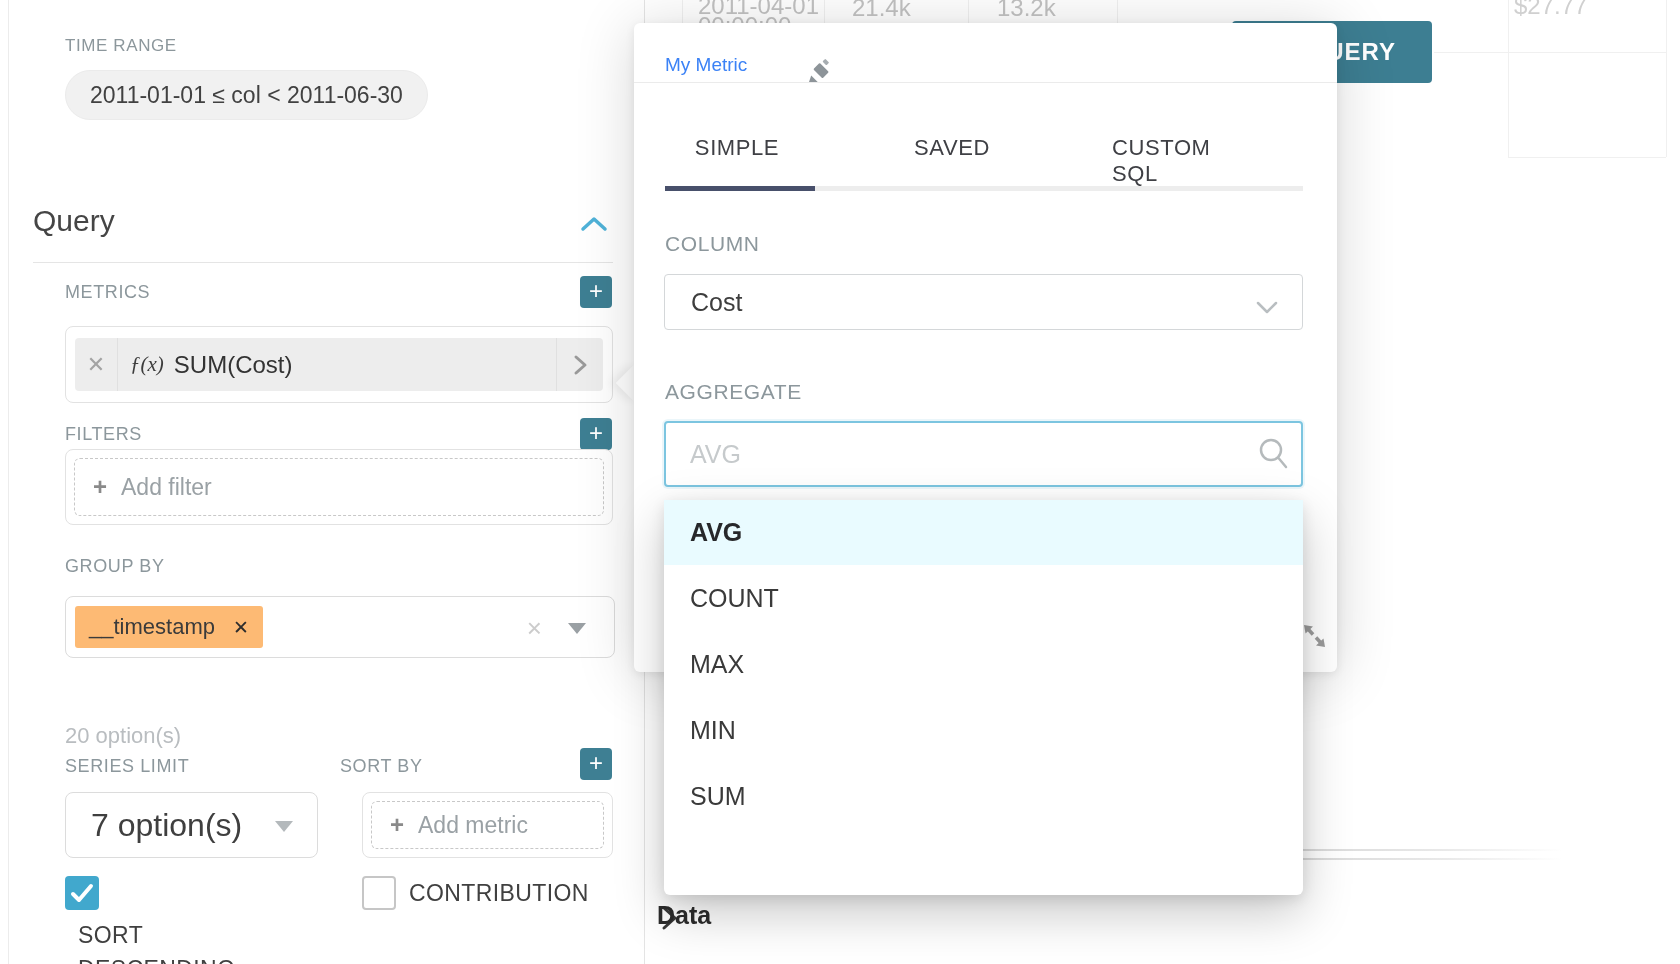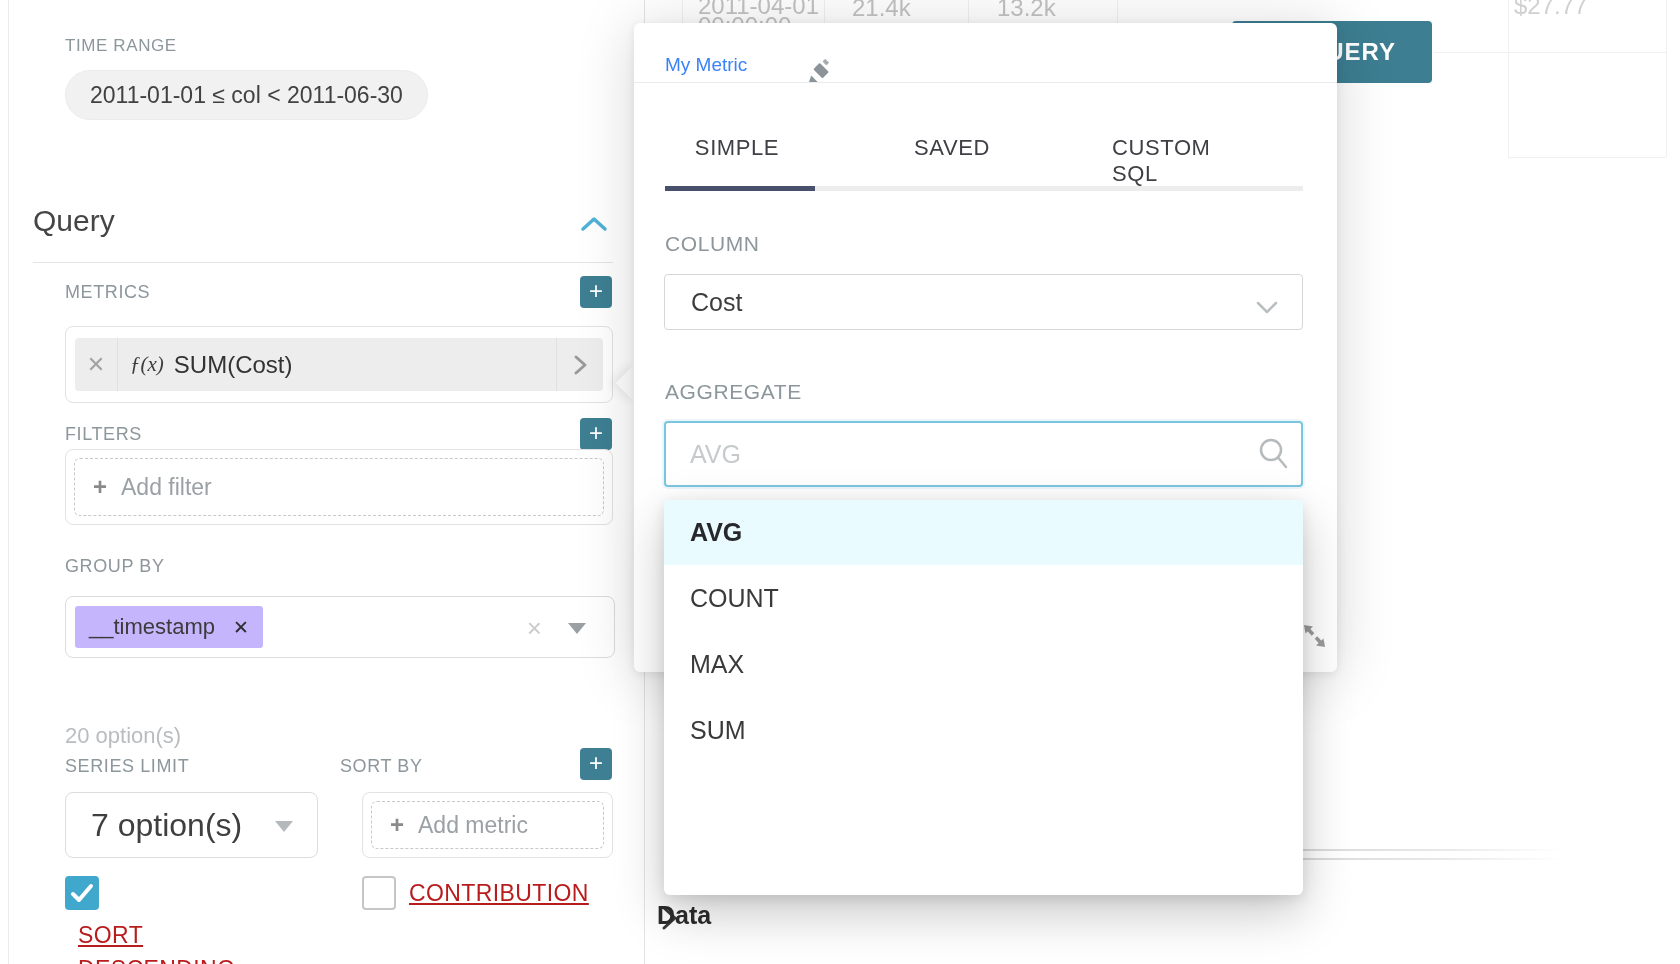--- a/index.html
+++ b/index.html
@@ -35,40 +35,40 @@
   .metric-open { width:46px; display:flex; align-items:center; justify-content:center; }
 
   .dashed-outer { background:#fff; border:1px solid #e2e2e2; border-radius:8px; }
   .dashed-inner { position:absolute; left:8px; top:8px; right:8px; bottom:8px;
     border:1px dashed #c8c8c8; border-radius:6px; display:flex; align-items:center;
     color:#9aa1a5; font-size:23px; }
   .dashed-inner .plus { font-weight:700; color:#8a8a8a; font-size:24px; margin:0 14px 0 18px; }
 
   .gb-select { left:65px; top:596px; width:550px; height:62px; background:#fff;
     border:1px solid #dcdcdc; border-radius:8px; }
-  .gb-tag { position:absolute; left:9px; top:9px; height:42px; background:#c4b5fd;
+  .gb-tag { position:absolute; left:9px; top:9px; height:42px; background:#fdba74;
     border-radius:3px; display:flex; align-items:center; padding:0 14px;
     font-size:22px; color:#3b3b3b; }
   .gb-tag .tag-x { font-weight:700; font-size:19px; color:#2d2d2d; margin-left:18px; }
   .gb-clear { position:absolute; right:72px; top:16px; color:#cccccc; font-size:26px; }
   .caret-down { width:0; height:0; border-left:9px solid transparent;
     border-right:9px solid transparent; border-top:11px solid #9aa0a4; }
   .gb-caret { position:absolute; right:28px; top:26px; }
   .hint { color:#b9bdc0; font-size:22px; }
 
   .sm-select { left:65px; top:792px; width:253px; height:66px; background:#fff;
     border:1px solid #dcdcdc; border-radius:8px; display:flex; align-items:center; }
   .sm-select .val { font-size:32px; color:#3f3f3f; margin-left:25px; }
   .sm-select .caret-down { position:absolute; right:24px; top:28px;
     border-top-color:#b4b9bc; }
 
   .checkbox { width:34px; height:34px; border-radius:4px; }
   .checkbox.checked { background:#41a8cd; }
   .checkbox.unchecked { background:#fff; border:2px solid #c6c6c6; }
-  .cb-label { font-size:23px; color:#b91c1c; letter-spacing:.4px;text-decoration:underline; }
+  .cb-label { font-size:23px; color:#404040; letter-spacing:.4px; }
   .cb-wrap { display:flex; flex-wrap:wrap; width:215px; row-gap:8px; }
   .cb-wrap .cb-label { margin-left:13px; line-height:34px; }
 
   
   .bg-text { color:#c2c2c2; font-size:24px; z-index:0; }
   .bg-line { background:#f0f0f0; z-index:0; }
   .query-btn { left:1232px; top:21px; width:200px; height:62px; background:#3d7e92;
     border-radius:4px; z-index:4; color:#fff; font-size:24px; font-weight:700;
     letter-spacing:1px; text-align:right; line-height:62px; padding-right:36px; }
   .hr-fade { height:2px; z-index:0;
@@ -264,14 +264,15 @@
     <polygon points="4,5 13,6.5 5.5,13.5" fill="#9b9b9b"></polygon>
     <line x1="16" y1="17.5" x2="21" y2="23" stroke="#9b9b9b" stroke-width="3.5"></line>
     <polygon points="25,27 16,25.5 23.5,18.5" fill="#9b9b9b"></polygon>
   </svg>
 </span>
 
 <div class="abs dropdown">
   <div class="dd-item hl">AVG</div>
   <div class="dd-item">COUNT</div>
   <div class="dd-item">MAX</div>
+  <div class="dd-item">MIN</div>
   <div class="dd-item">SUM</div>
 </div>
 
 </body></html>

